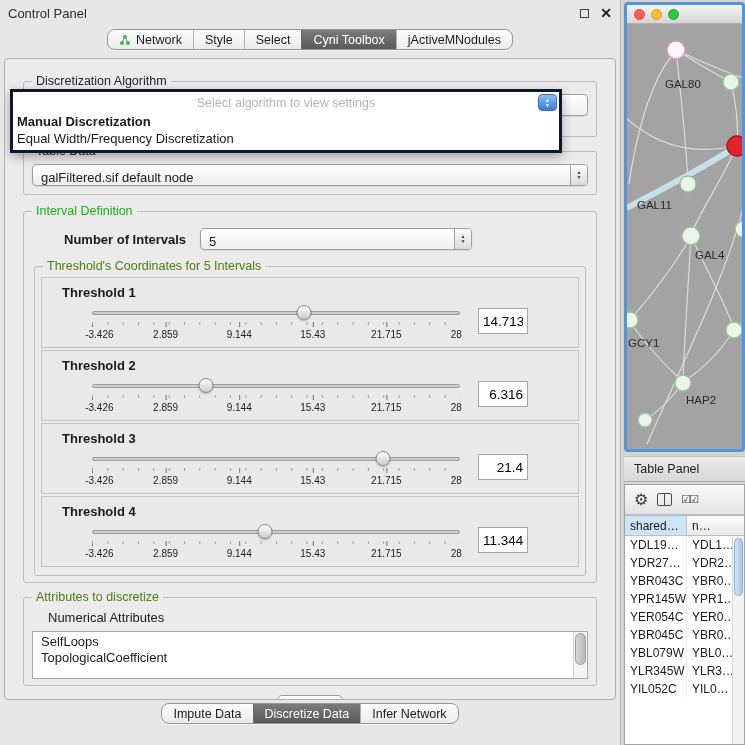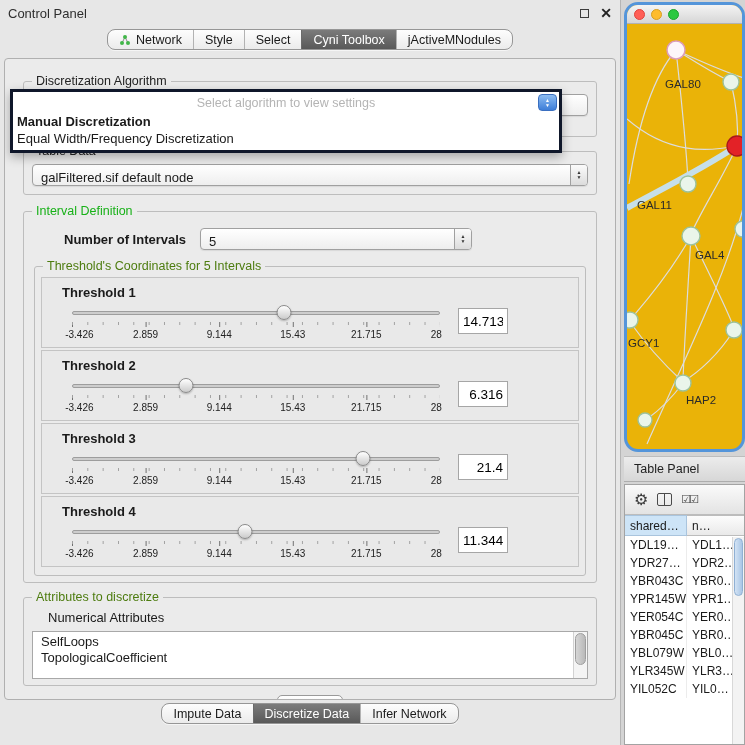--- a/index.html
+++ b/index.html
@@ -40,21 +40,21 @@
 
 
 .niv-row{display:flex;align-items:center;margin:4px 0 4px 32px}
 .niv-row .nlabel{font-weight:bold;font-size:13px}
 .niv-row .combo{width:272px;margin-left:14px}
 
 .tgroup{margin:16px 2px 0;padding:10px 6px 6px}
 .tblock{border:1px solid #c4c4c4;background:#e9e9e9;margin-bottom:2px;padding:6px 8px}
 .tlabel{font-weight:bold;font-size:13px;margin:1px 0 5px 12px}
 .srow{display:flex;align-items:flex-start}
-.slider{position:relative;width:368px;margin-left:22px;height:36px}
+.slider{position:relative;width:368px;margin-left:42px;height:36px}
 .track{position:absolute;left:0;right:0;top:6px;height:4px;background:#cdcdcd;border:1px solid #9d9d9d;border-radius:2px}
 .thumb{position:absolute;top:0;width:15px;height:15px;border-radius:8px;background:linear-gradient(#ffffff,#cbcbcb);border:1px solid #8c8c8c;transform:translateX(-50%);box-shadow:0 1px 2px rgba(0,0,0,.25);z-index:2}
 .ticks{position:absolute;left:0;right:0;top:17px;height:5px;
   background-image:linear-gradient(to right,#9f9f9f 1px,transparent 1px),linear-gradient(to right,#6f6f6f 1px,transparent 1px);
   background-size:4.1666% 60%,20% 100%;background-repeat:repeat-x;background-position:0 0}
 .scale{position:absolute;left:0;right:0;top:24px;height:12px;font-size:10px;color:#222}
 .scale span{position:absolute;transform:translateX(-50%);white-space:nowrap}
 .valbox{margin-left:18px;margin-top:3px;width:50px;height:26px;border:1px solid #a6a6a6;background:#fff;font-size:13.5px;text-align:right;padding:0 4px;font-family:"Liberation Sans",sans-serif}
 
 
@@ -62,21 +62,21 @@
 .listbox{position:relative;height:48px;background:#fff;border:1px solid #a8a8a8;overflow:hidden;padding:2px 18px 0 8px;font-size:13px;line-height:16px}
 .vscroll{position:absolute;right:0;top:0;bottom:0;width:14px;background:#f4f4f4;border-left:1px solid #d2d2d2}
 .vthumb{position:absolute;left:1px;right:1px;top:1px;height:32px;background:linear-gradient(to right,#d6d6d6,#b9b9b9);border:1px solid #9e9e9e;border-radius:6px}
 
 .apply-row{display:flex;justify-content:center;margin-top:9px}
 .btn{height:22px;padding:0 16px;border:1px solid #9a9a9a;border-radius:5px;background:linear-gradient(#ffffff,#e2e2e2);font-size:13px;box-shadow:0 1px 1px rgba(0,0,0,.12)}
 
 .bottom-tabs{position:absolute;top:703px;left:0;width:100%;display:flex;justify-content:center}
 
 
-.net-win{position:absolute;left:624px;top:2px;width:121px;height:450px;border:3px solid #5495da;border-radius:14px;overflow:hidden;background:#eab308}
+.net-win{position:absolute;left:624px;top:2px;width:121px;height:450px;border:3px solid #5495da;border-radius:4px;overflow:hidden;background:#a3a3a3}
 .net-titlebar{height:19px;background:linear-gradient(#f4f4f4,#d6d6d6);border-bottom:1px solid #b2b2b2;display:flex;align-items:center;gap:6px;padding:0 7px}
 .light{width:11px;height:11px;border-radius:50%}
 .light.red{background:#ff5f57;border:1px solid #df443d}
 .light.yellow{background:#febc2e;border:1px solid #d69e23}
 .light.green{background:#2bc840;border:1px solid #1fa32f}
 .net-canvas{position:relative;height:calc(100% - 20px);overflow:hidden}
 .net-canvas svg{position:absolute;left:0;top:0}
 
 .tp-header{position:absolute;left:624px;top:456px;width:121px;height:26px;background:linear-gradient(#ececec,#d7d7d7);border-top:1px solid #bdbdbd;border-bottom:1px solid #adadad;display:flex;align-items:center;padding:0 10px;font-size:12.5px;color:#222}
 .tp-win{position:absolute;left:624px;top:484px;width:121px;height:261px;background:#fff;border:1px solid #a3a3a3;overflow:hidden}

